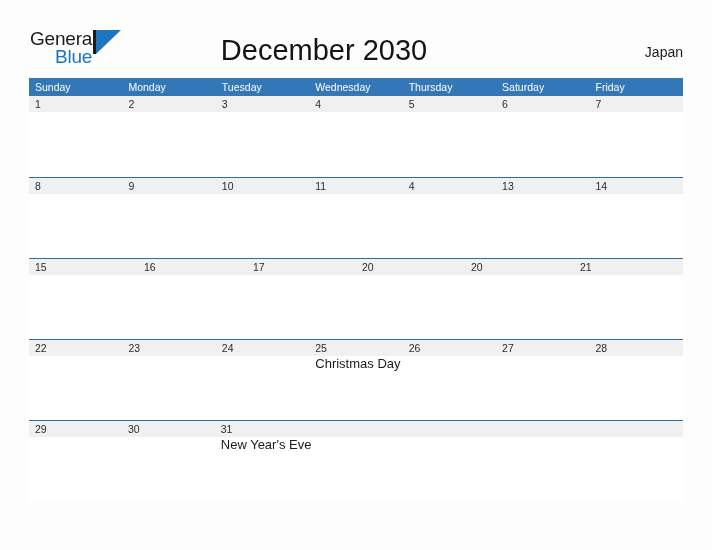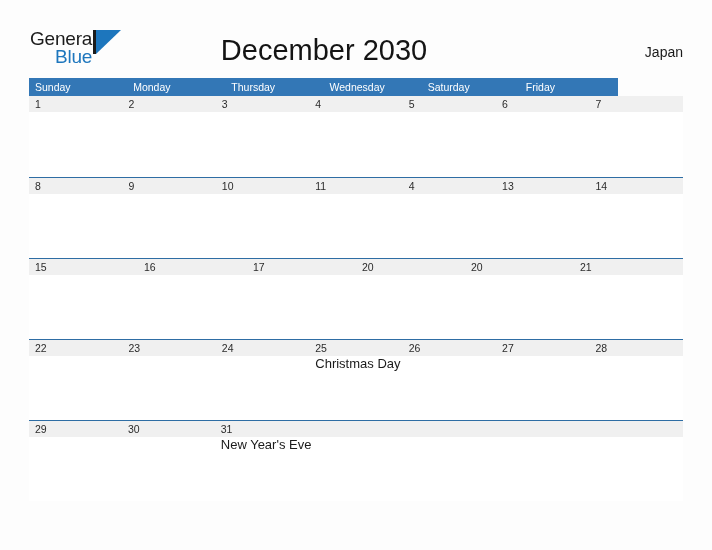--- a/index.html
+++ b/index.html
@@ -107,21 +107,21 @@
   
   .calendar {
     position: absolute;
     left: 29px;
     top: 78px;
     width: 654px;
   }
 
   .weekday-row {
     display: flex;
-    width: 589px;
+    width: 654px;
     height: 18px;
     background: #3377b6;
   }
   .weekday-cell {
     flex: 1 1 0;
     box-sizing: border-box;
     padding-left: 6px;
     font-size: 10.5px;
     line-height: 18px;
     color: #ffffff;
@@ -205,22 +205,23 @@
 
     <div class="locale">Japan</div>
 
   </div>
 
   <div class="calendar">
 
     <div class="weekday-row">
       <div class="weekday-cell">Sunday</div>
       <div class="weekday-cell">Monday</div>
+      <div class="weekday-cell">Tuesday</div>
+      <div class="weekday-cell">Wednesday</div>
       <div class="weekday-cell">Thursday</div>
-      <div class="weekday-cell">Wednesday</div>
       <div class="weekday-cell">Saturday</div>
       <div class="weekday-cell">Friday</div>
     </div>
 
     <div id="weeks-container">
         <div class="week-row">
           <div class="daynum-band"></div>
           <div class="week-cells">
             <div class="day-cell">
               <span class="day-num">1</span>

